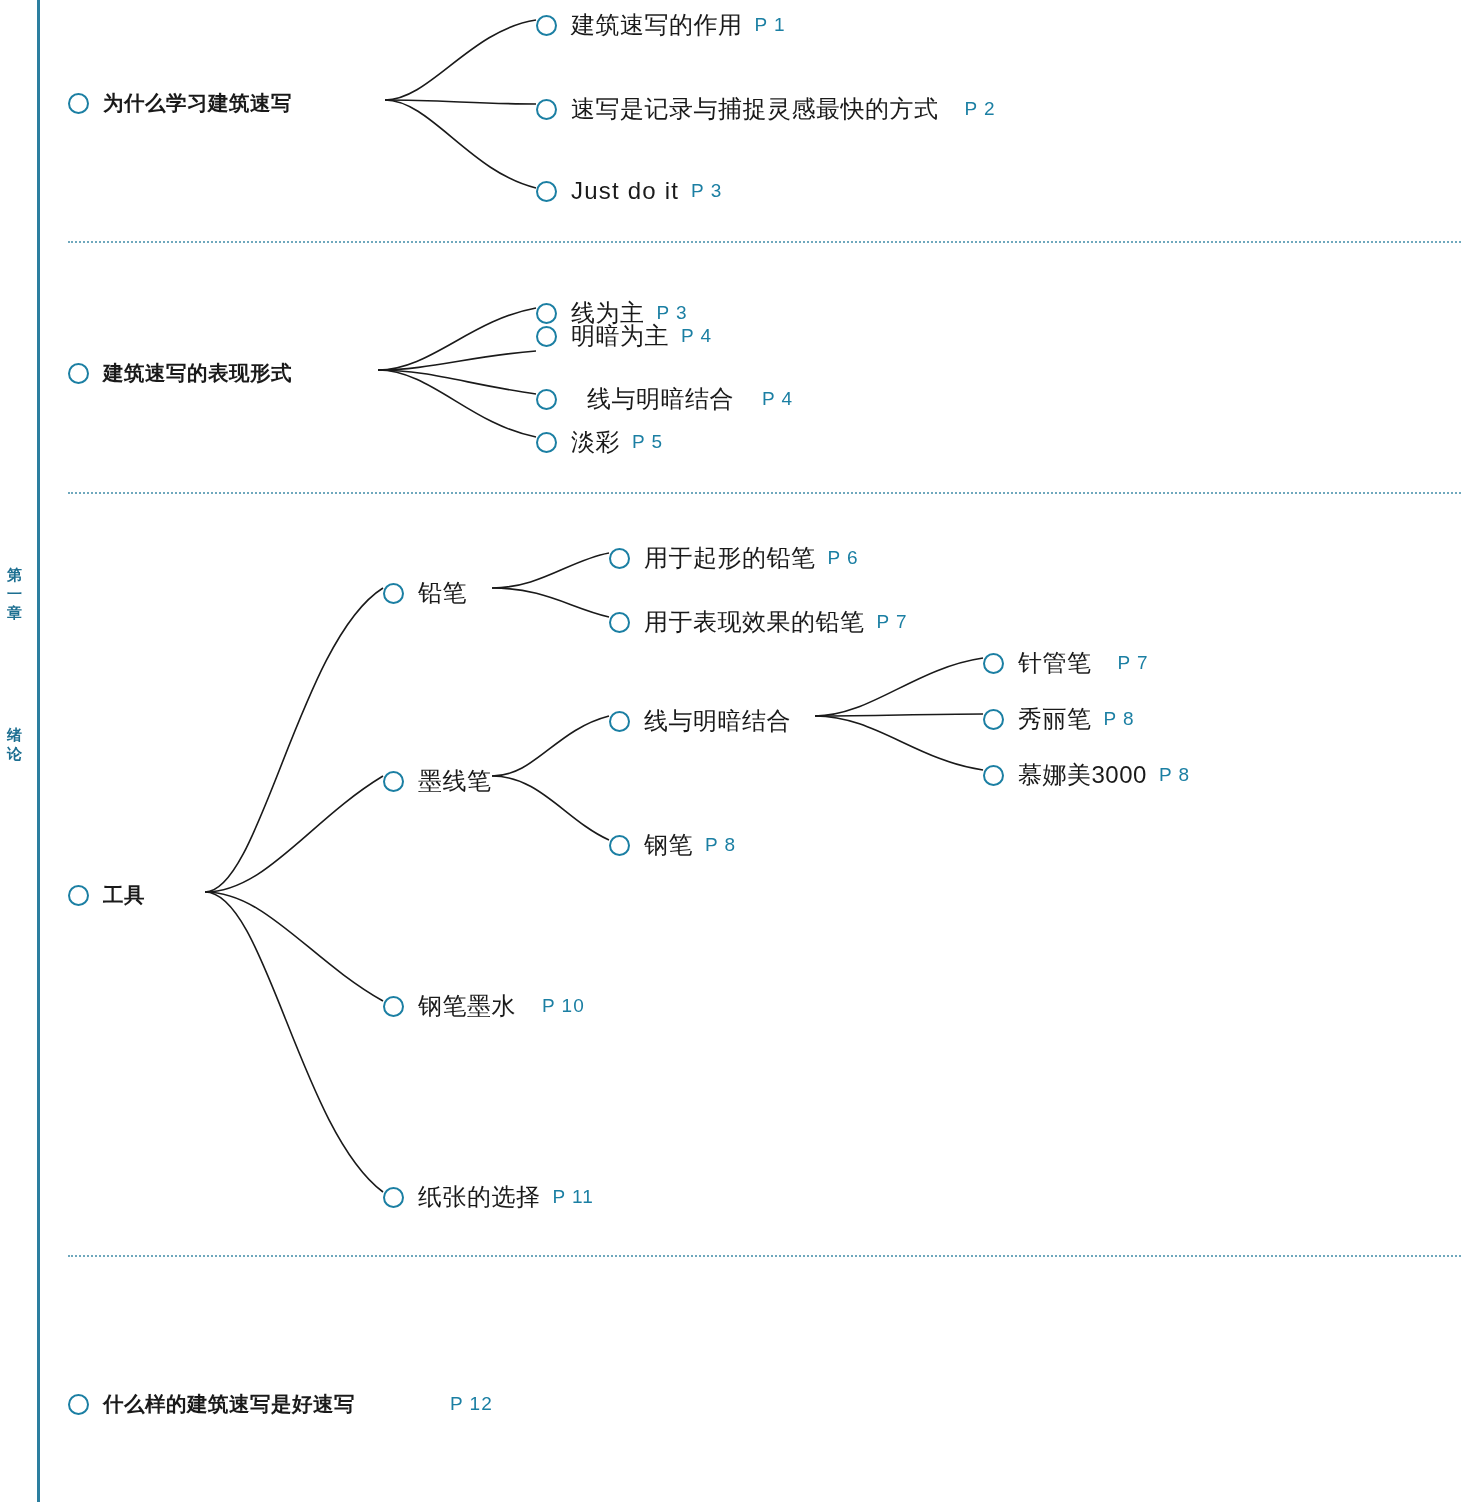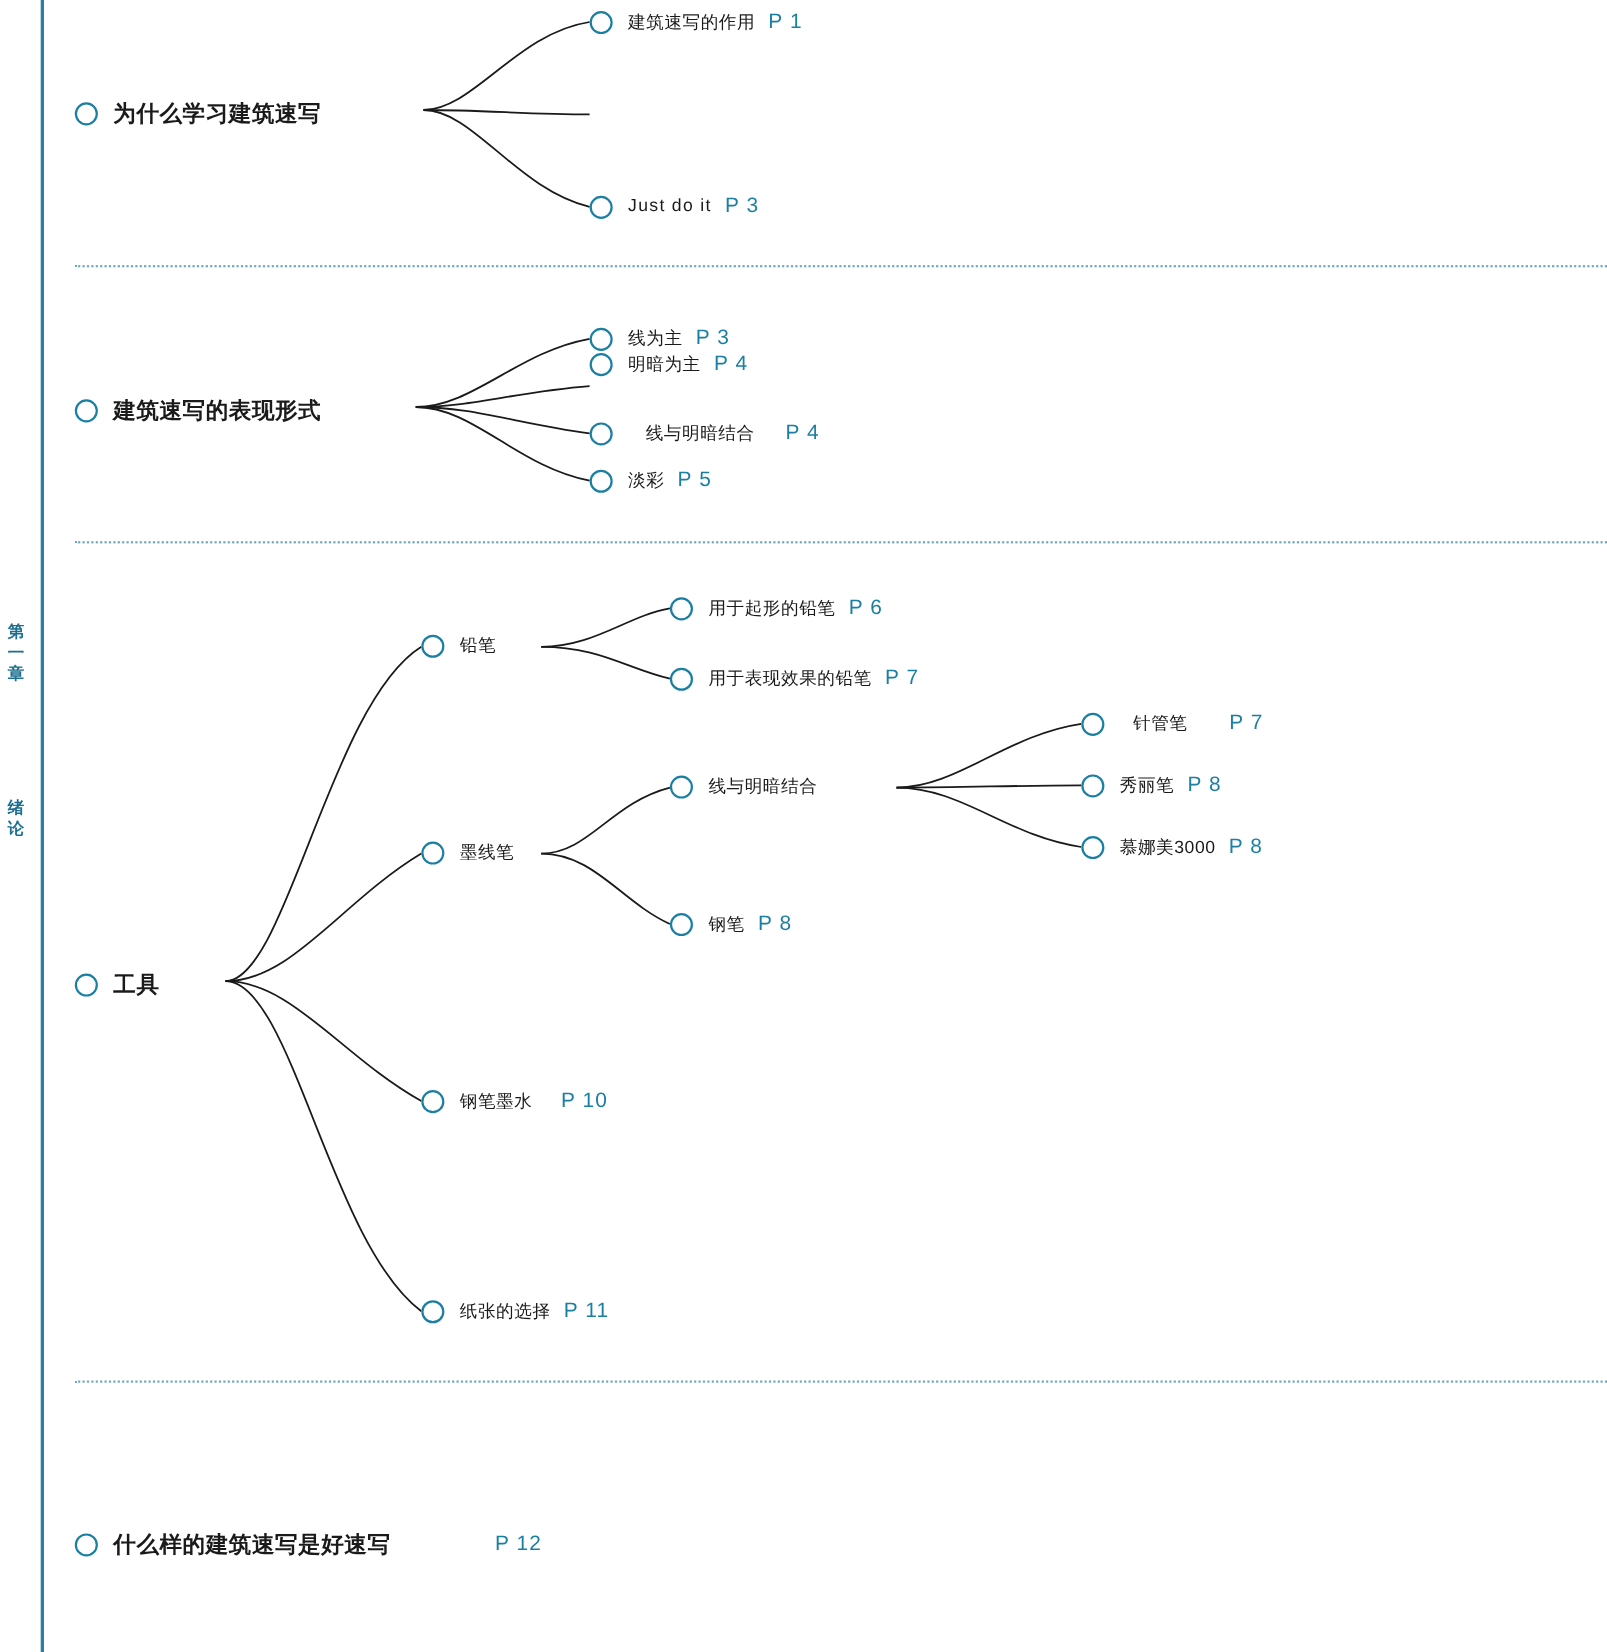--- a/index.html
+++ b/index.html
@@ -73,21 +73,21 @@
   .bullet {
     width: 21px;
     height: 21px;
     border: 2.5px solid #1b7fa3;
     border-radius: 50%;
     box-sizing: border-box;
     flex: 0 0 auto;
   }
   .label {
     margin-left: 14px;
-    font-size: 16px;
+    font-size: 24px;
     color: #1a1a1a;
     letter-spacing: 0.5px;
   }
   .label.bold {
     font-weight: bold;
     font-size: 20.5px;
   }
   .page {
     margin-left: 12px;
     font-size: 19px;
@@ -151,20 +151,25 @@
     <span class="bullet"></span>
     <span class="label bold">为什么学习建筑速写</span>
   </div>
 
   <div class="node" style="left:536px; top:9px;">
     <span class="bullet"></span>
     <span class="label">建筑速写的作用</span>
     <span class="page">P 1</span>
   </div>
 
+  <div class="node" style="left:536px; top:93px;">
+    <span class="bullet"></span>
+    <span class="label">速写是记录与捕捉灵感最快的方式</span>
+    <span class="page wide">P 2</span>
+  </div>
 
   <div class="node" style="left:536px; top:177px;">
     <span class="bullet"></span>
     <span class="label latin">Just do it</span>
     <span class="page">P 3</span>
   </div>
 
   <div class="node" style="left:68px; top:359px;justify-content:space-between;">
     <span class="bullet"></span>
     <span class="label bold">建筑速写的表现形式</span>
@@ -237,21 +242,21 @@
     <span class="bullet"></span>
     <span class="label">线与明暗结合</span>
   </div>
 
   <div class="node" style="left:609px; top:829px;">
     <span class="bullet"></span>
     <span class="label">钢笔</span>
     <span class="page">P 8</span>
   </div>
 
-  <div class="node" style="left:983px; top:647px;gap:12px;">
+  <div class="node" style="left:983px; top:647px;">
     <span class="bullet"></span>
     <span class="label">针管笔</span>
     <span class="page wide">P 7</span>
   </div>
 
   <div class="node" style="left:983px; top:703px;">
     <span class="bullet"></span>
     <span class="label">秀丽笔</span>
     <span class="page">P 8</span>
   </div>

